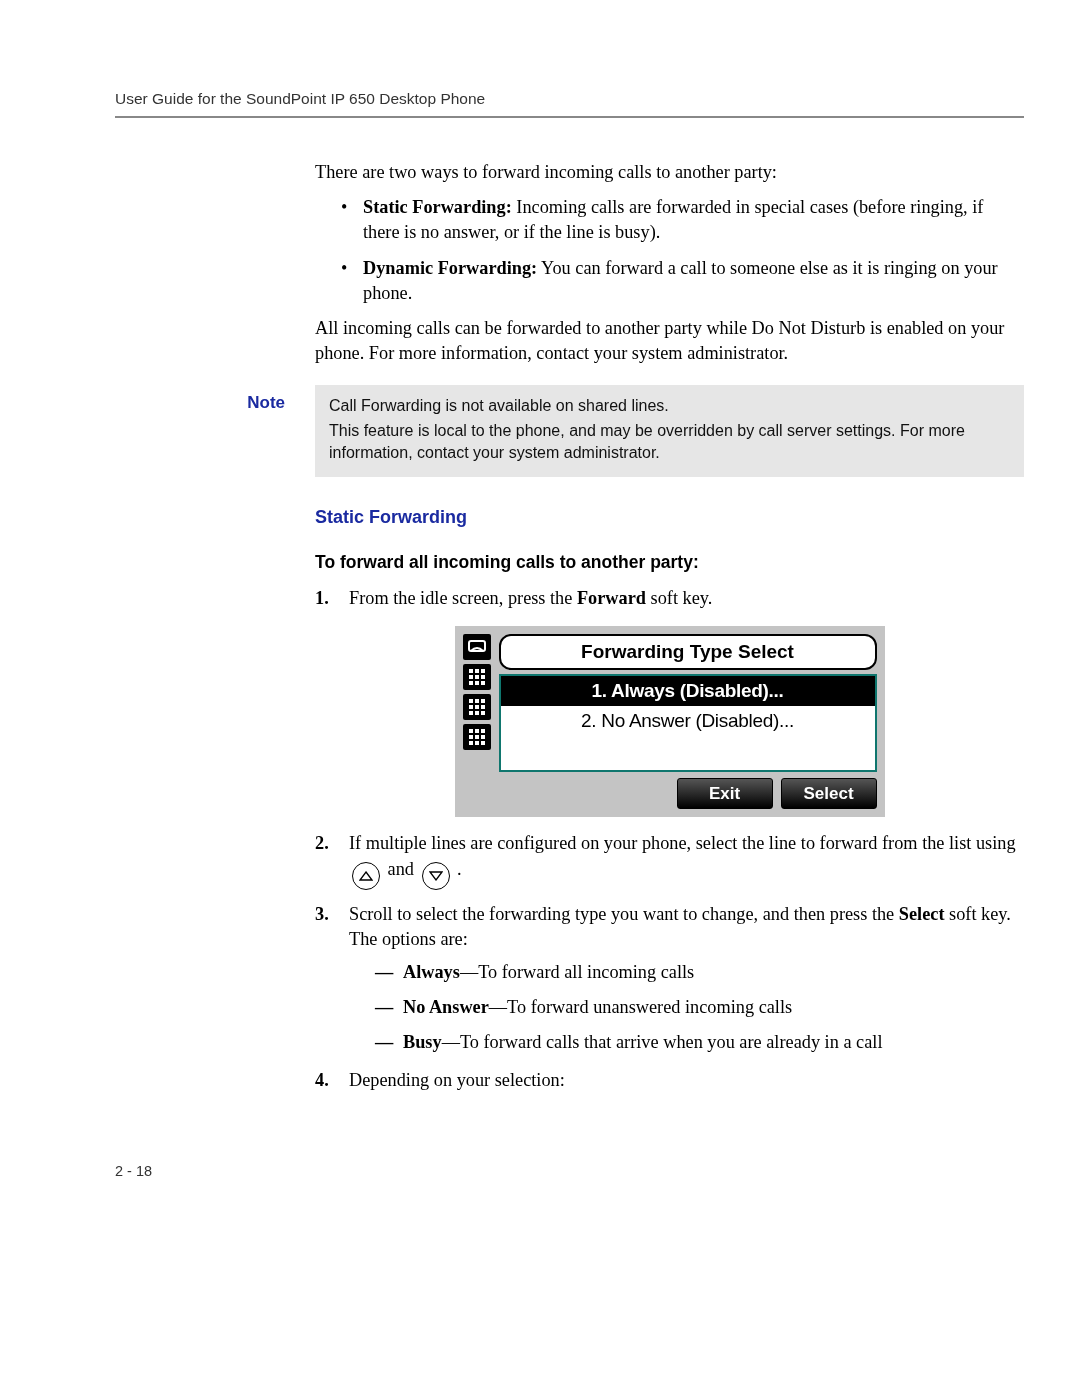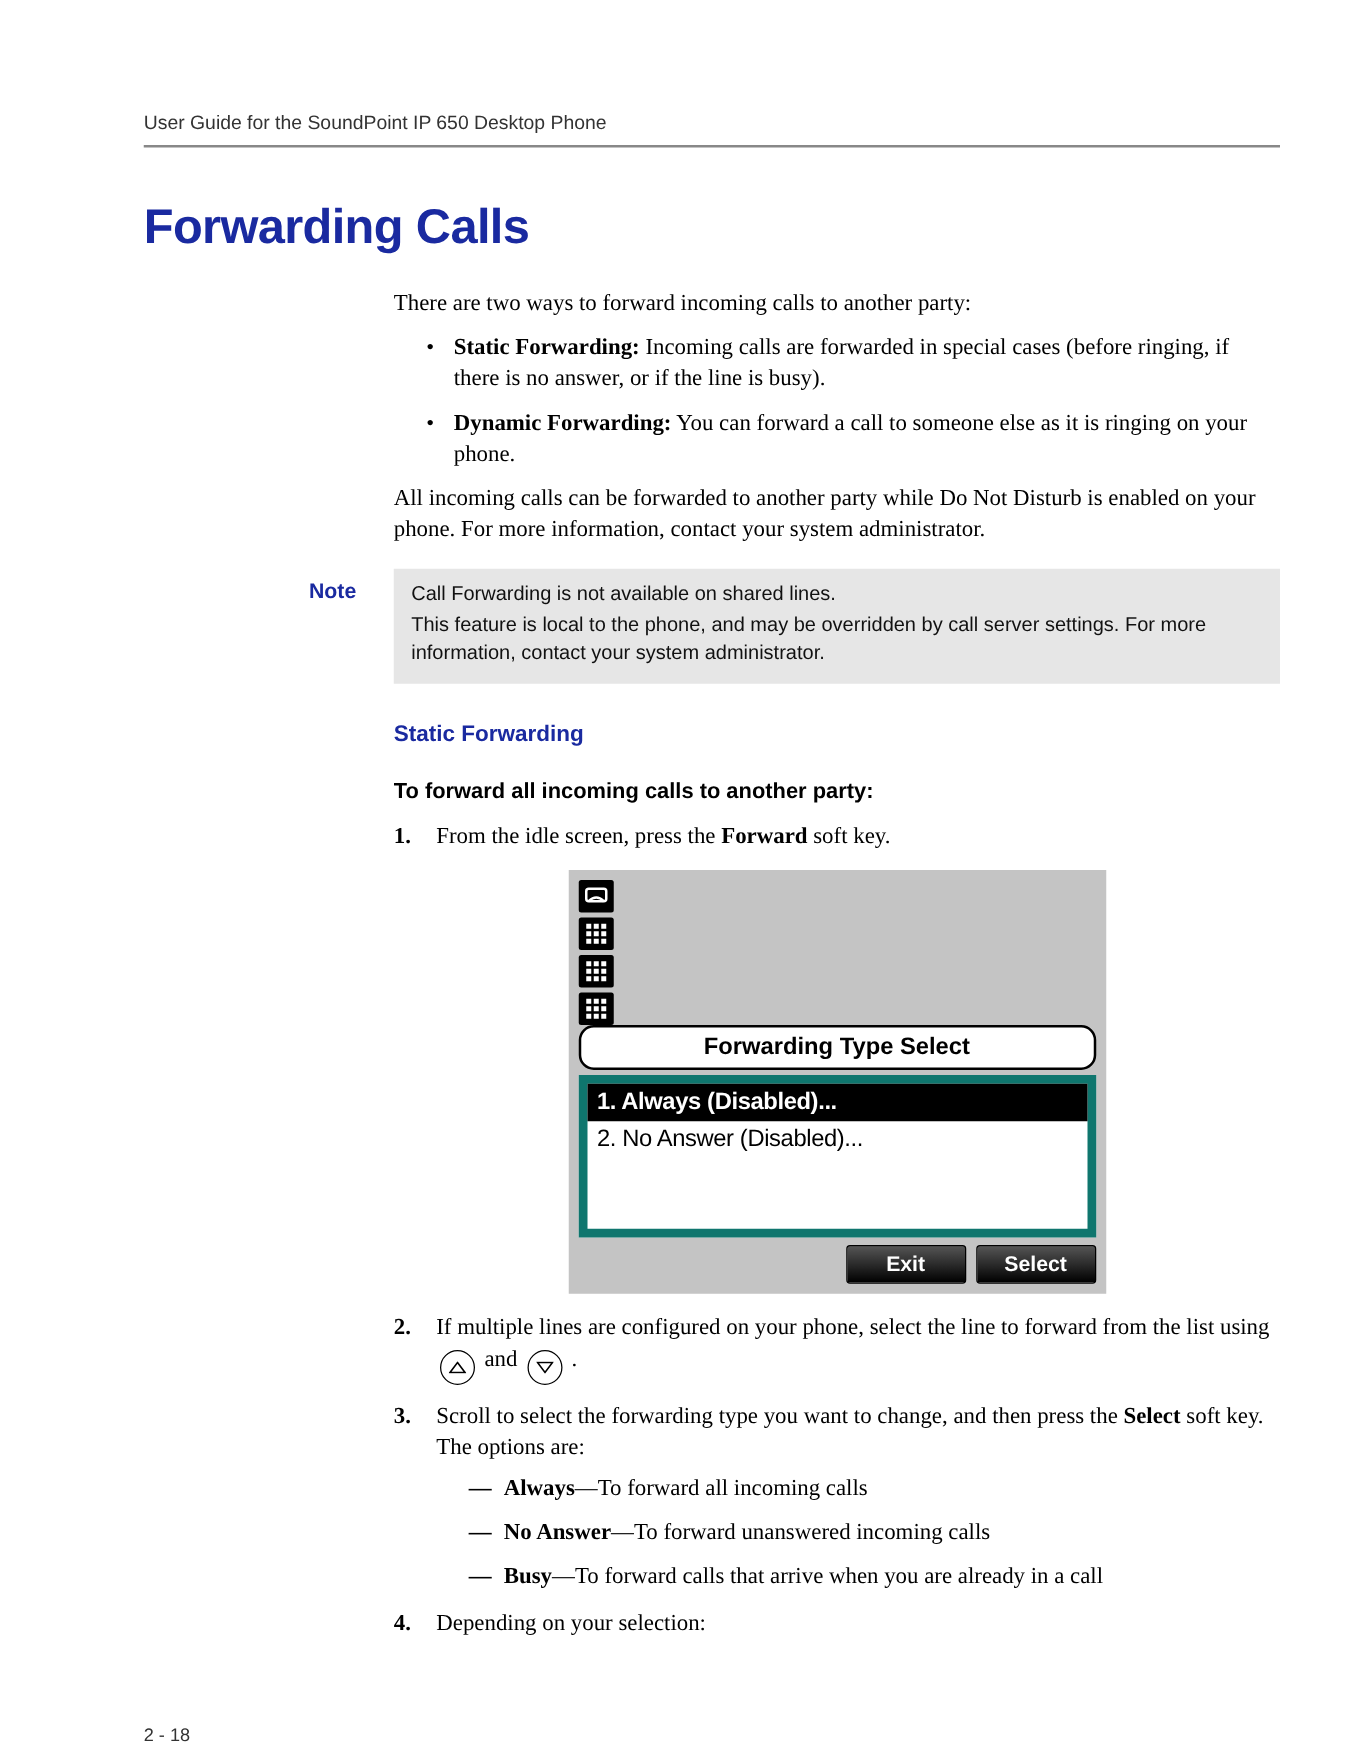--- a/index.html
+++ b/index.html
@@ -137,21 +137,21 @@
     justify-content: center;
     margin: 14px 0 14px -34px;
   }
   .phone-screen {
     width: 430px;
     background: #c4c4c4;
     padding: 8px;
     box-sizing: border-box;
     font-family: Arial, Helvetica, sans-serif;
   }
-  .ps-row { display: flex; flex-direction: column; }
+  .ps-row { display: flex; }
   .ps-icons {
     width: 32px;
     min-width: 32px;
     display: flex;
     flex-direction: column;
     gap: 4px;
     margin-right: 4px;
   }
   .ps-icon {
     width: 28px; height: 26px;
@@ -169,24 +169,25 @@
     border-radius: 12px;
     text-align: center;
     font-weight: 700;
     font-size: 19px;
     padding: 3px 4px;
     margin-bottom: 4px;
     font-family: Arial, sans-serif;
   }
   .ps-list {
     background: #fff;
-    border: 7px solid #0f766e;
-    height: 130px;
+    border: 2px solid #0f766e;
+    height: 98px;
     box-sizing: border-box;
     margin-bottom: 6px;
+    text-align: center;
   }
   .ps-item {
     padding: 2px 8px;
     font-size: 19px;
     font-family: Arial, sans-serif;
     font-weight: 400;
     letter-spacing: -0.3px;
   }
   .ps-item.sel {
     background: #000;
@@ -227,21 +228,20 @@
     margin-top: 70px;
   }
 </style>
 </head>
 <body>
 
 <div class="page">
 
   <div class="running-head">User Guide for the SoundPoint IP 650 Desktop Phone</div>
 
-  <h1 class="title">Forwarding Calls</h1>
 
   <div class="content">
 
     <p>There are two ways to forward incoming calls to another party:</p>
 
     <ul class="bullets">
       <li>
         <span class="bold">Static Forwarding:</span><span> Incoming calls are forwarded in special cases (before ringing, if there is no answer, or if the line is busy).</span>
       </li>
       <li>

